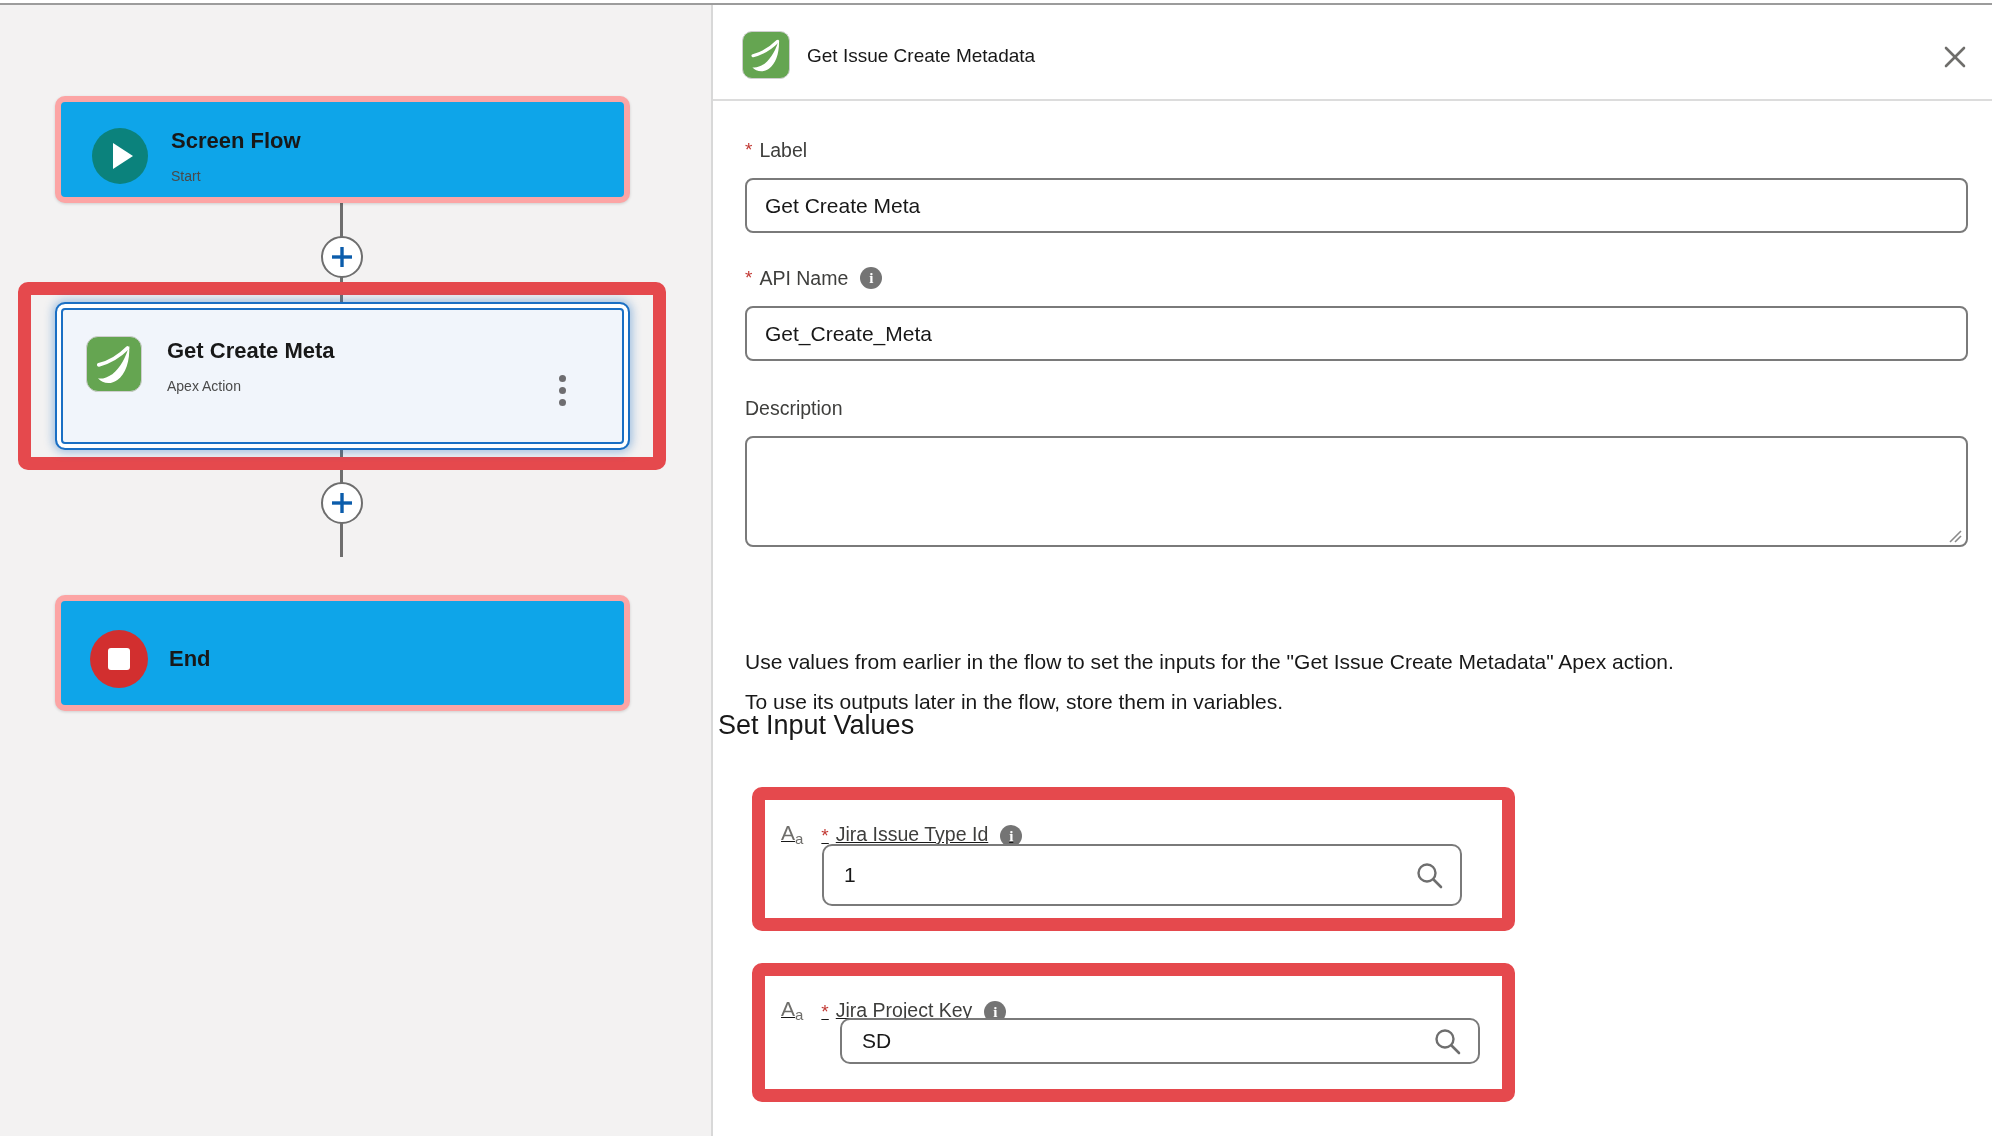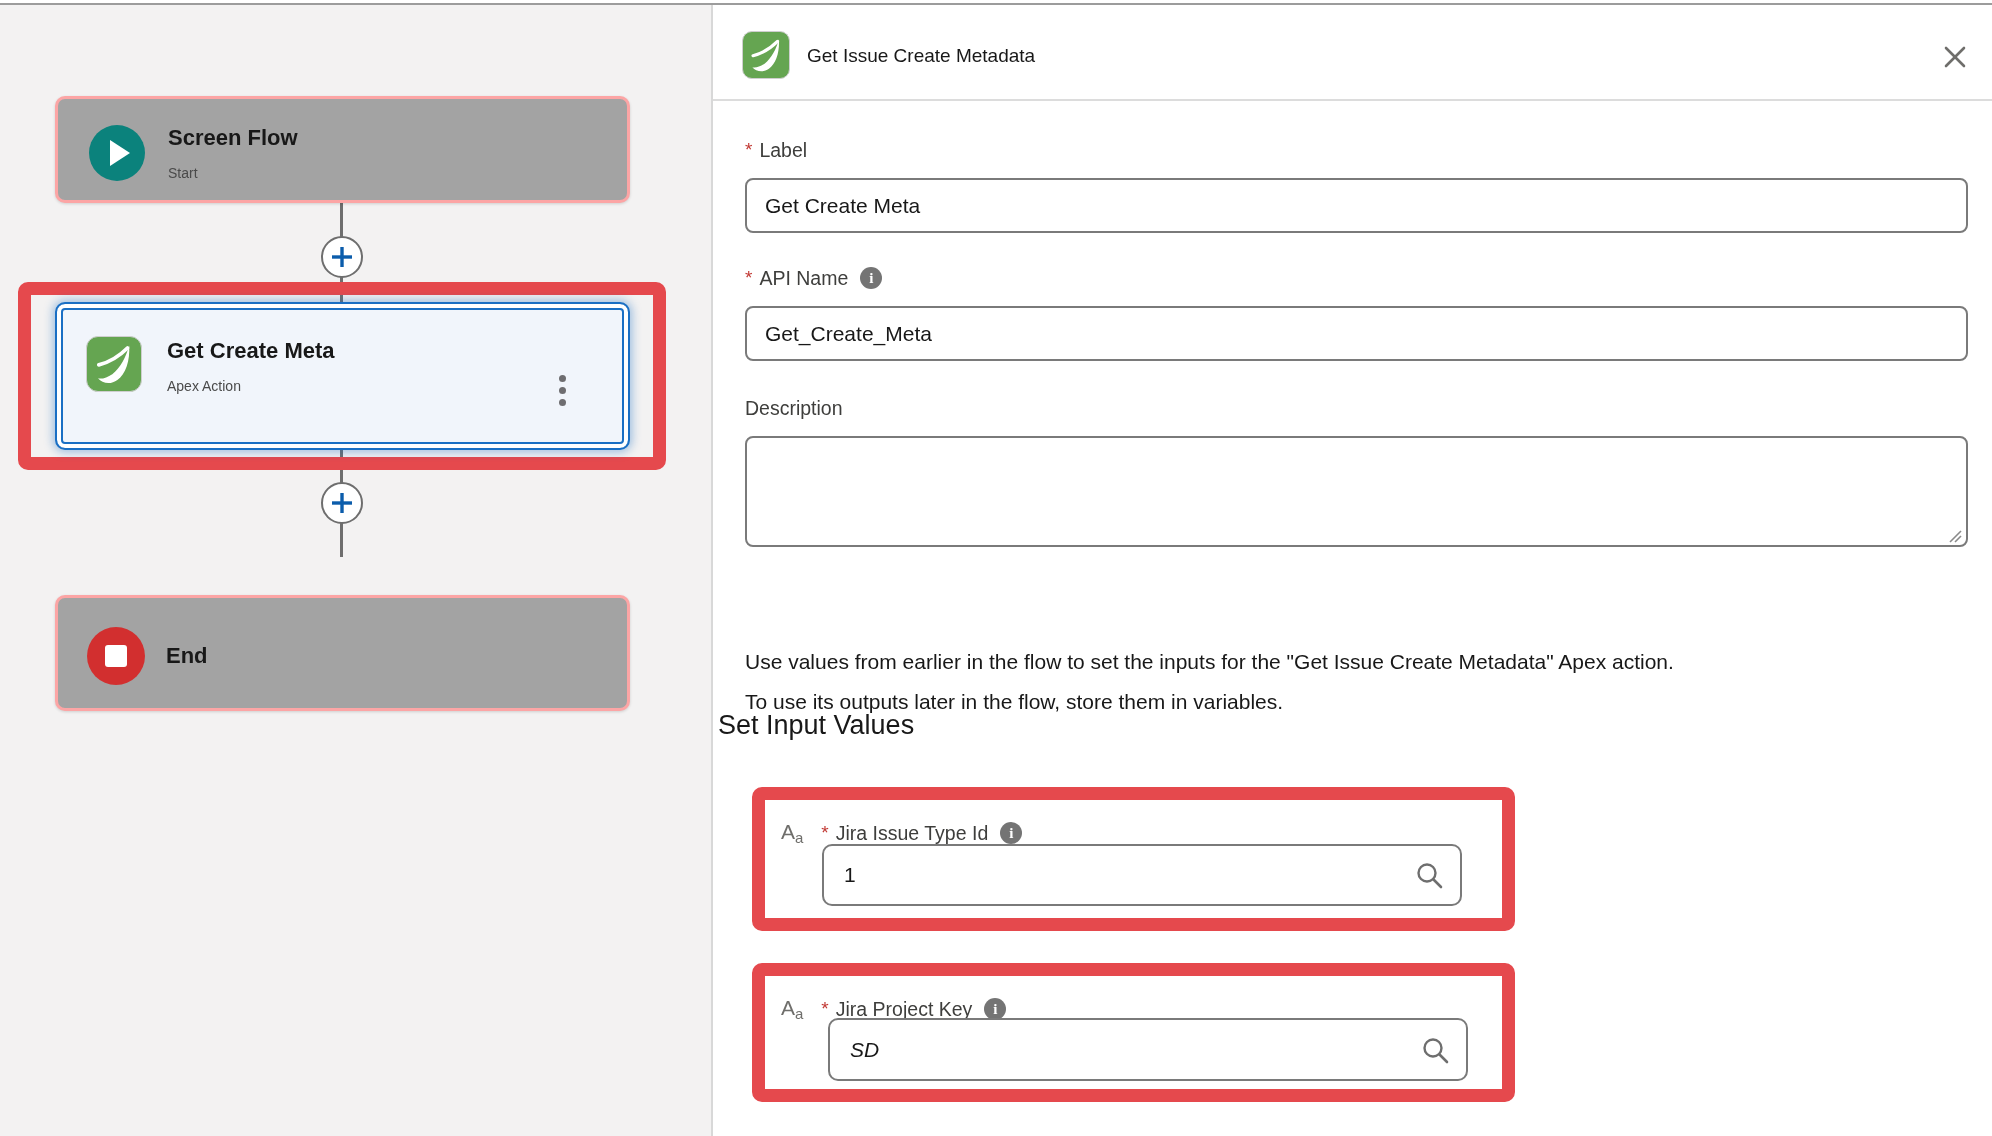--- a/index.html
+++ b/index.html
@@ -7,21 +7,21 @@
        font-family:"Liberation Sans","DejaVu Sans",sans-serif;color:#181818;background:#ffffff;}
   .abs{position:absolute;}
 
   
   .top-line{left:0;top:3px;width:1992px;height:2px;background:#9c9c9c;}
 
   
   .canvas{left:0;top:5px;width:711px;height:1131px;background:#f3f2f2;border-right:2px solid #d8d8d8;}
   .connector{left:340px;top:203px;width:3px;height:354px;background:#6e6e6e;}
 
-  .node-card{background:#a3a3a3;border:3px solid #fca5a5;border-radius:10px;
+  .node-card{background:#0ea5e9;border:6px solid #fca5a5;border-radius:10px;
              box-shadow:0 1px 3px rgba(0,0,0,0.15);box-sizing:border-box;}
   .node-title{font-size:22px;font-weight:bold;color:#181818;line-height:26px;white-space:nowrap;}
   .node-sub{font-size:14px;color:#4a4a4a;line-height:24px;white-space:nowrap;}
 
   .start-icon{width:56px;height:56px;border-radius:50%;background:#0b827c;}
   .play-tri{left:21px;top:15px;width:0;height:0;border-left:20px solid #ffffff;
             border-top:13px solid transparent;border-bottom:13px solid transparent;}
 
   .plus-node{width:42px;height:42px;border-radius:50%;background:#ffffff;border:2.5px solid #6e6e6e;
              box-sizing:border-box;display:flex;align-items:center;justify-content:center;}
@@ -52,21 +52,21 @@
              font-family:"Liberation Sans","DejaVu Sans",sans-serif;font-size:21px;color:#181818;padding:10px 16px;outline:none;}
   .info-icon{width:22px;height:22px;border-radius:50%;background:#747474;color:#ffffff;margin-left:12px;
              font-family:"Liberation Serif","DejaVu Serif",serif;font-size:15px;font-weight:bold;
              display:inline-flex;align-items:center;justify-content:center;line-height:22px;}
   .help-text{font-size:21px;line-height:40px;color:#181818;white-space:pre-line;margin-top:40px;}
   .section-heading{font-size:27px;color:#181818;font-weight:400;white-space:nowrap;}
 
   .aa-icon{color:#6f6e6b;white-space:nowrap;}
   .aa-big{font-size:21px;}
   .aa-small{font-size:15px;vertical-align:-4px;}
-  .resource-row{display:flex;align-items:center;height:28px;}
+  .resource-row{display:flex;align-items:flex-end;height:28px;text-decoration:underline;}
   .resource-input{box-sizing:border-box;border:2px solid #7a7a7a;border-radius:10px;background:#ffffff;
                   font-size:21px;color:#181818;display:flex;align-items:center;padding:0 20px;}
   .search-icon{position:absolute;right:16px;top:50%;transform:translateY(-50%);}
 </style>
 </head>
 <body>
 
 <div id="app">
 
   <div class="abs canvas"></div>
@@ -180,21 +180,21 @@
     </div>
   </div>
 
   <div class="abs red-annotation filled" style="left:752px;top:963px;width:763px;height:139px;">
     <div class="abs resource-row" style="left:16px;top:19px;">
       <span class="aa-icon"><span class="aa-big">A</span><span class="aa-small">a</span></span>
       <span class="req" style="margin-left:18px;">*</span>
       <span class="field-label">Jira Project Key</span>
       <span class="info-icon">i</span>
     </div>
-    <div class="abs resource-input" style="left:63px;top:42px;width:640px;height:63px;font-style:italic;">
+    <div class="abs resource-input" style="left:75px;top:42px;width:640px;height:46px;">
       <span>SD</span>
       <svg class="search-icon" width="30" height="30" viewBox="0 0 30 30">
         <circle cx="13" cy="13" r="8.5" fill="none" stroke="#6e6e6e" stroke-width="2.4"></circle>
         <line x1="19.5" y1="19.5" x2="27" y2="27" stroke="#6e6e6e" stroke-width="2.6" stroke-linecap="round"></line>
       </svg>
     </div>
   </div>
 
 </div>
 

